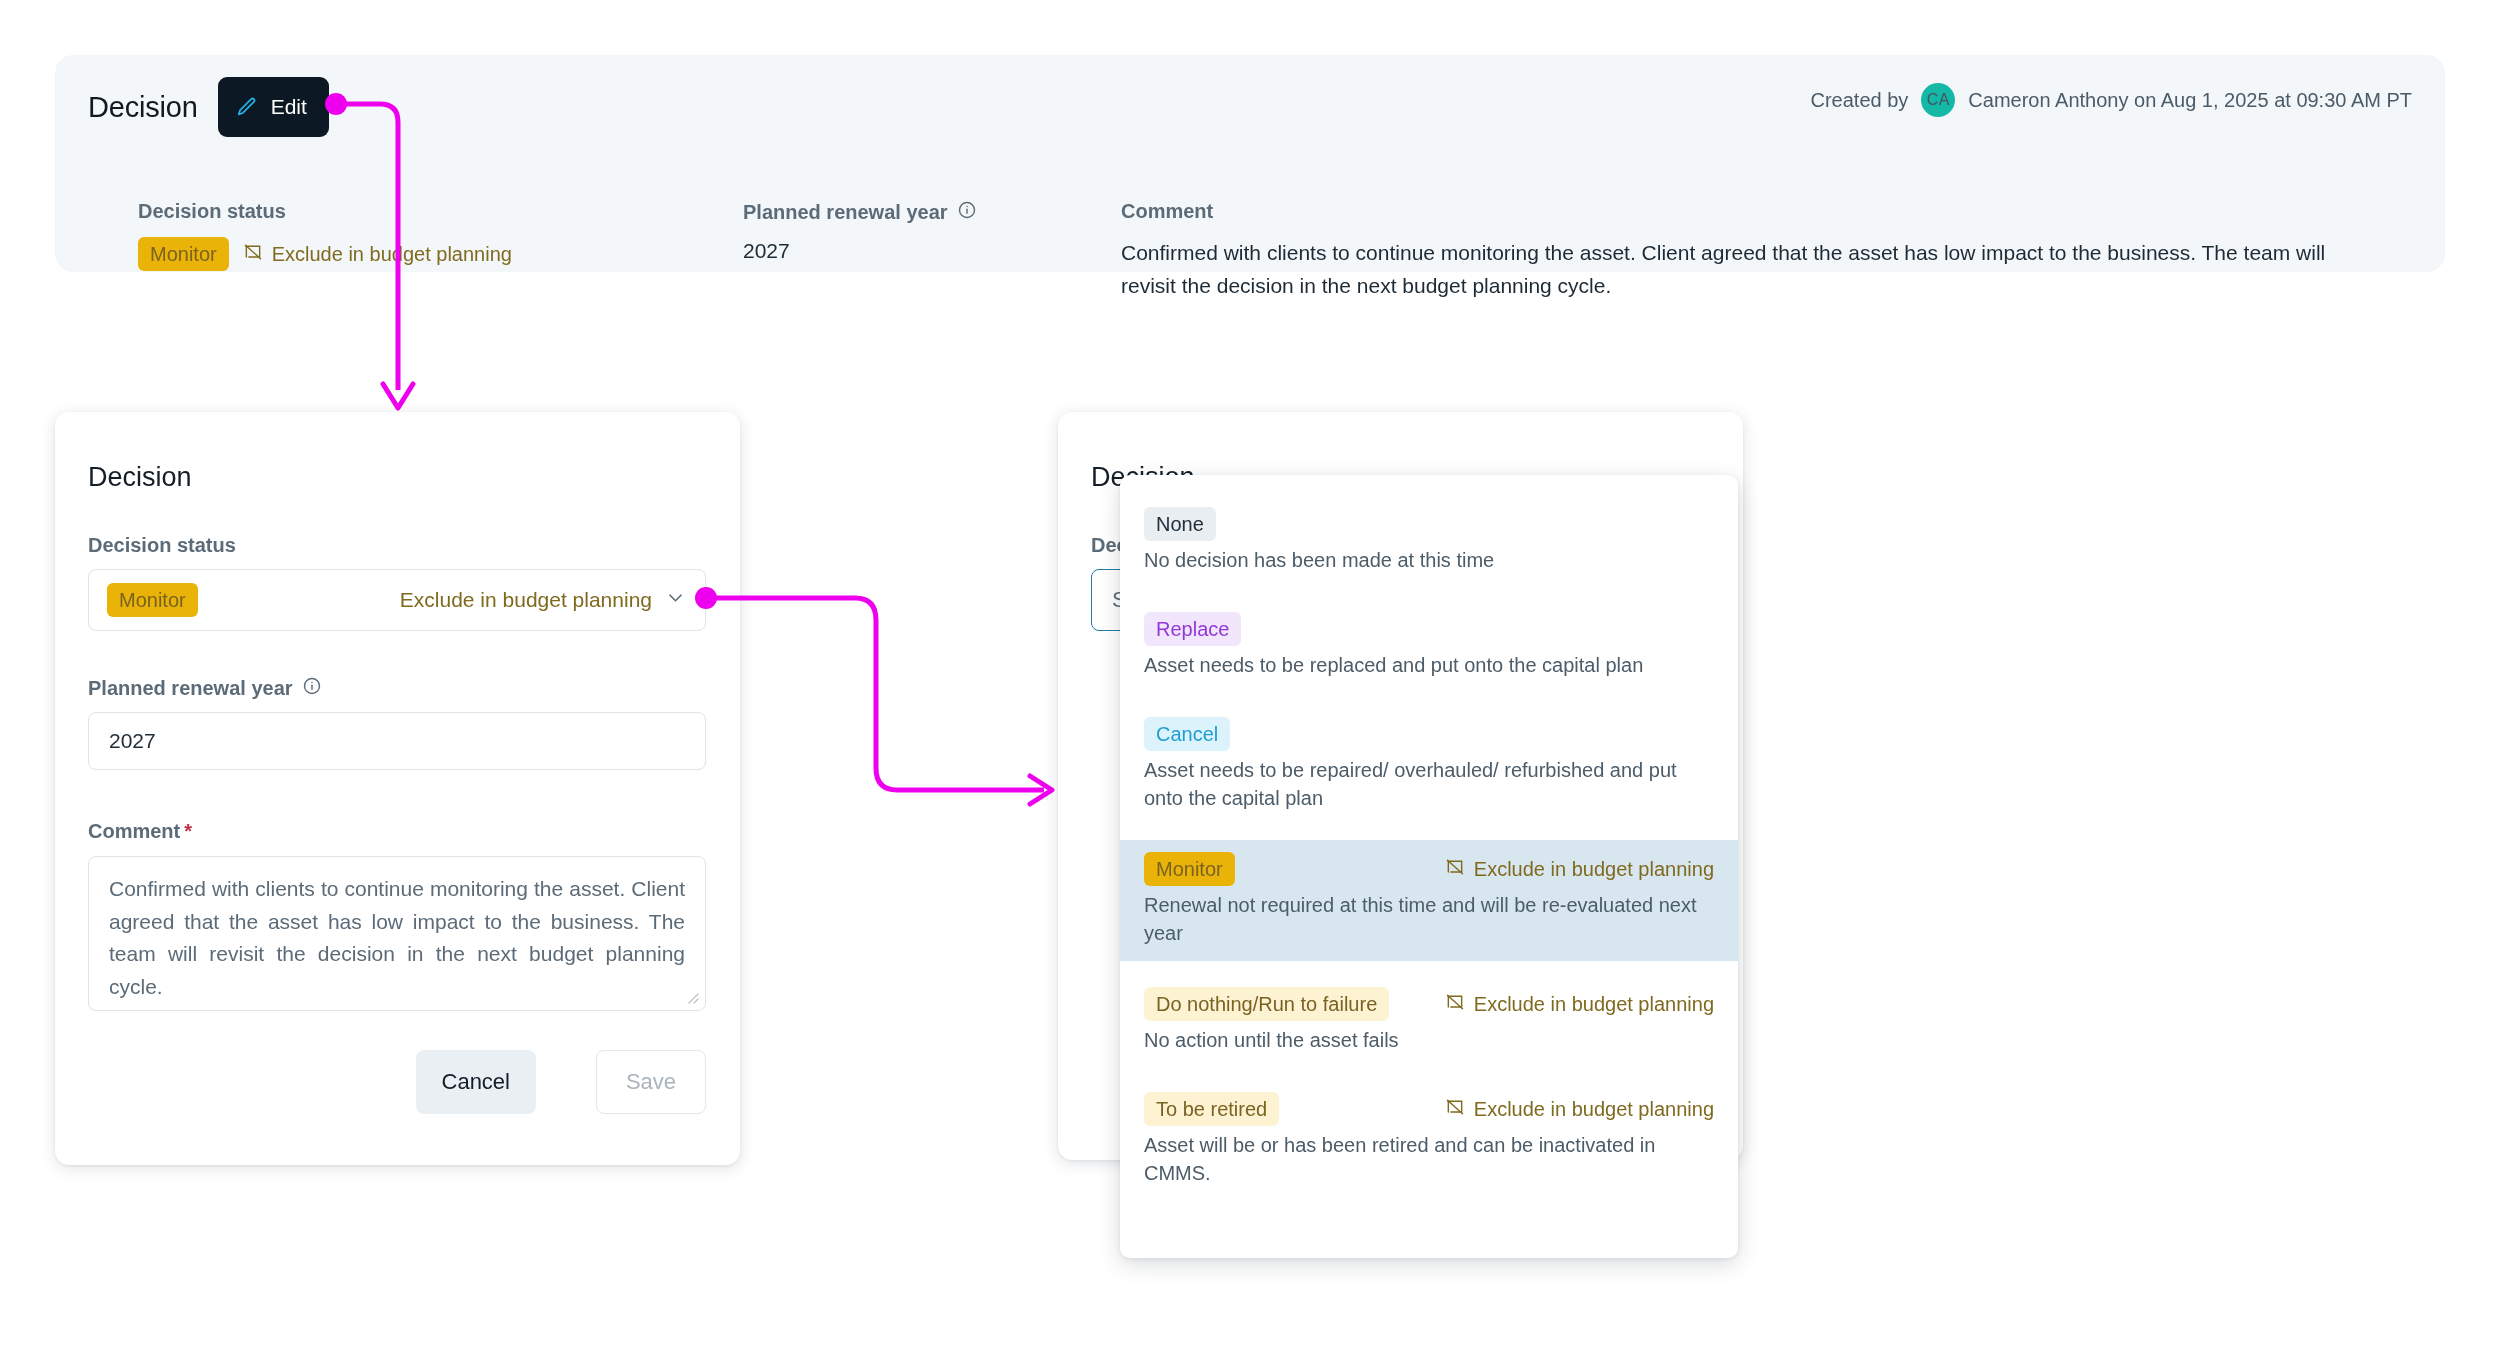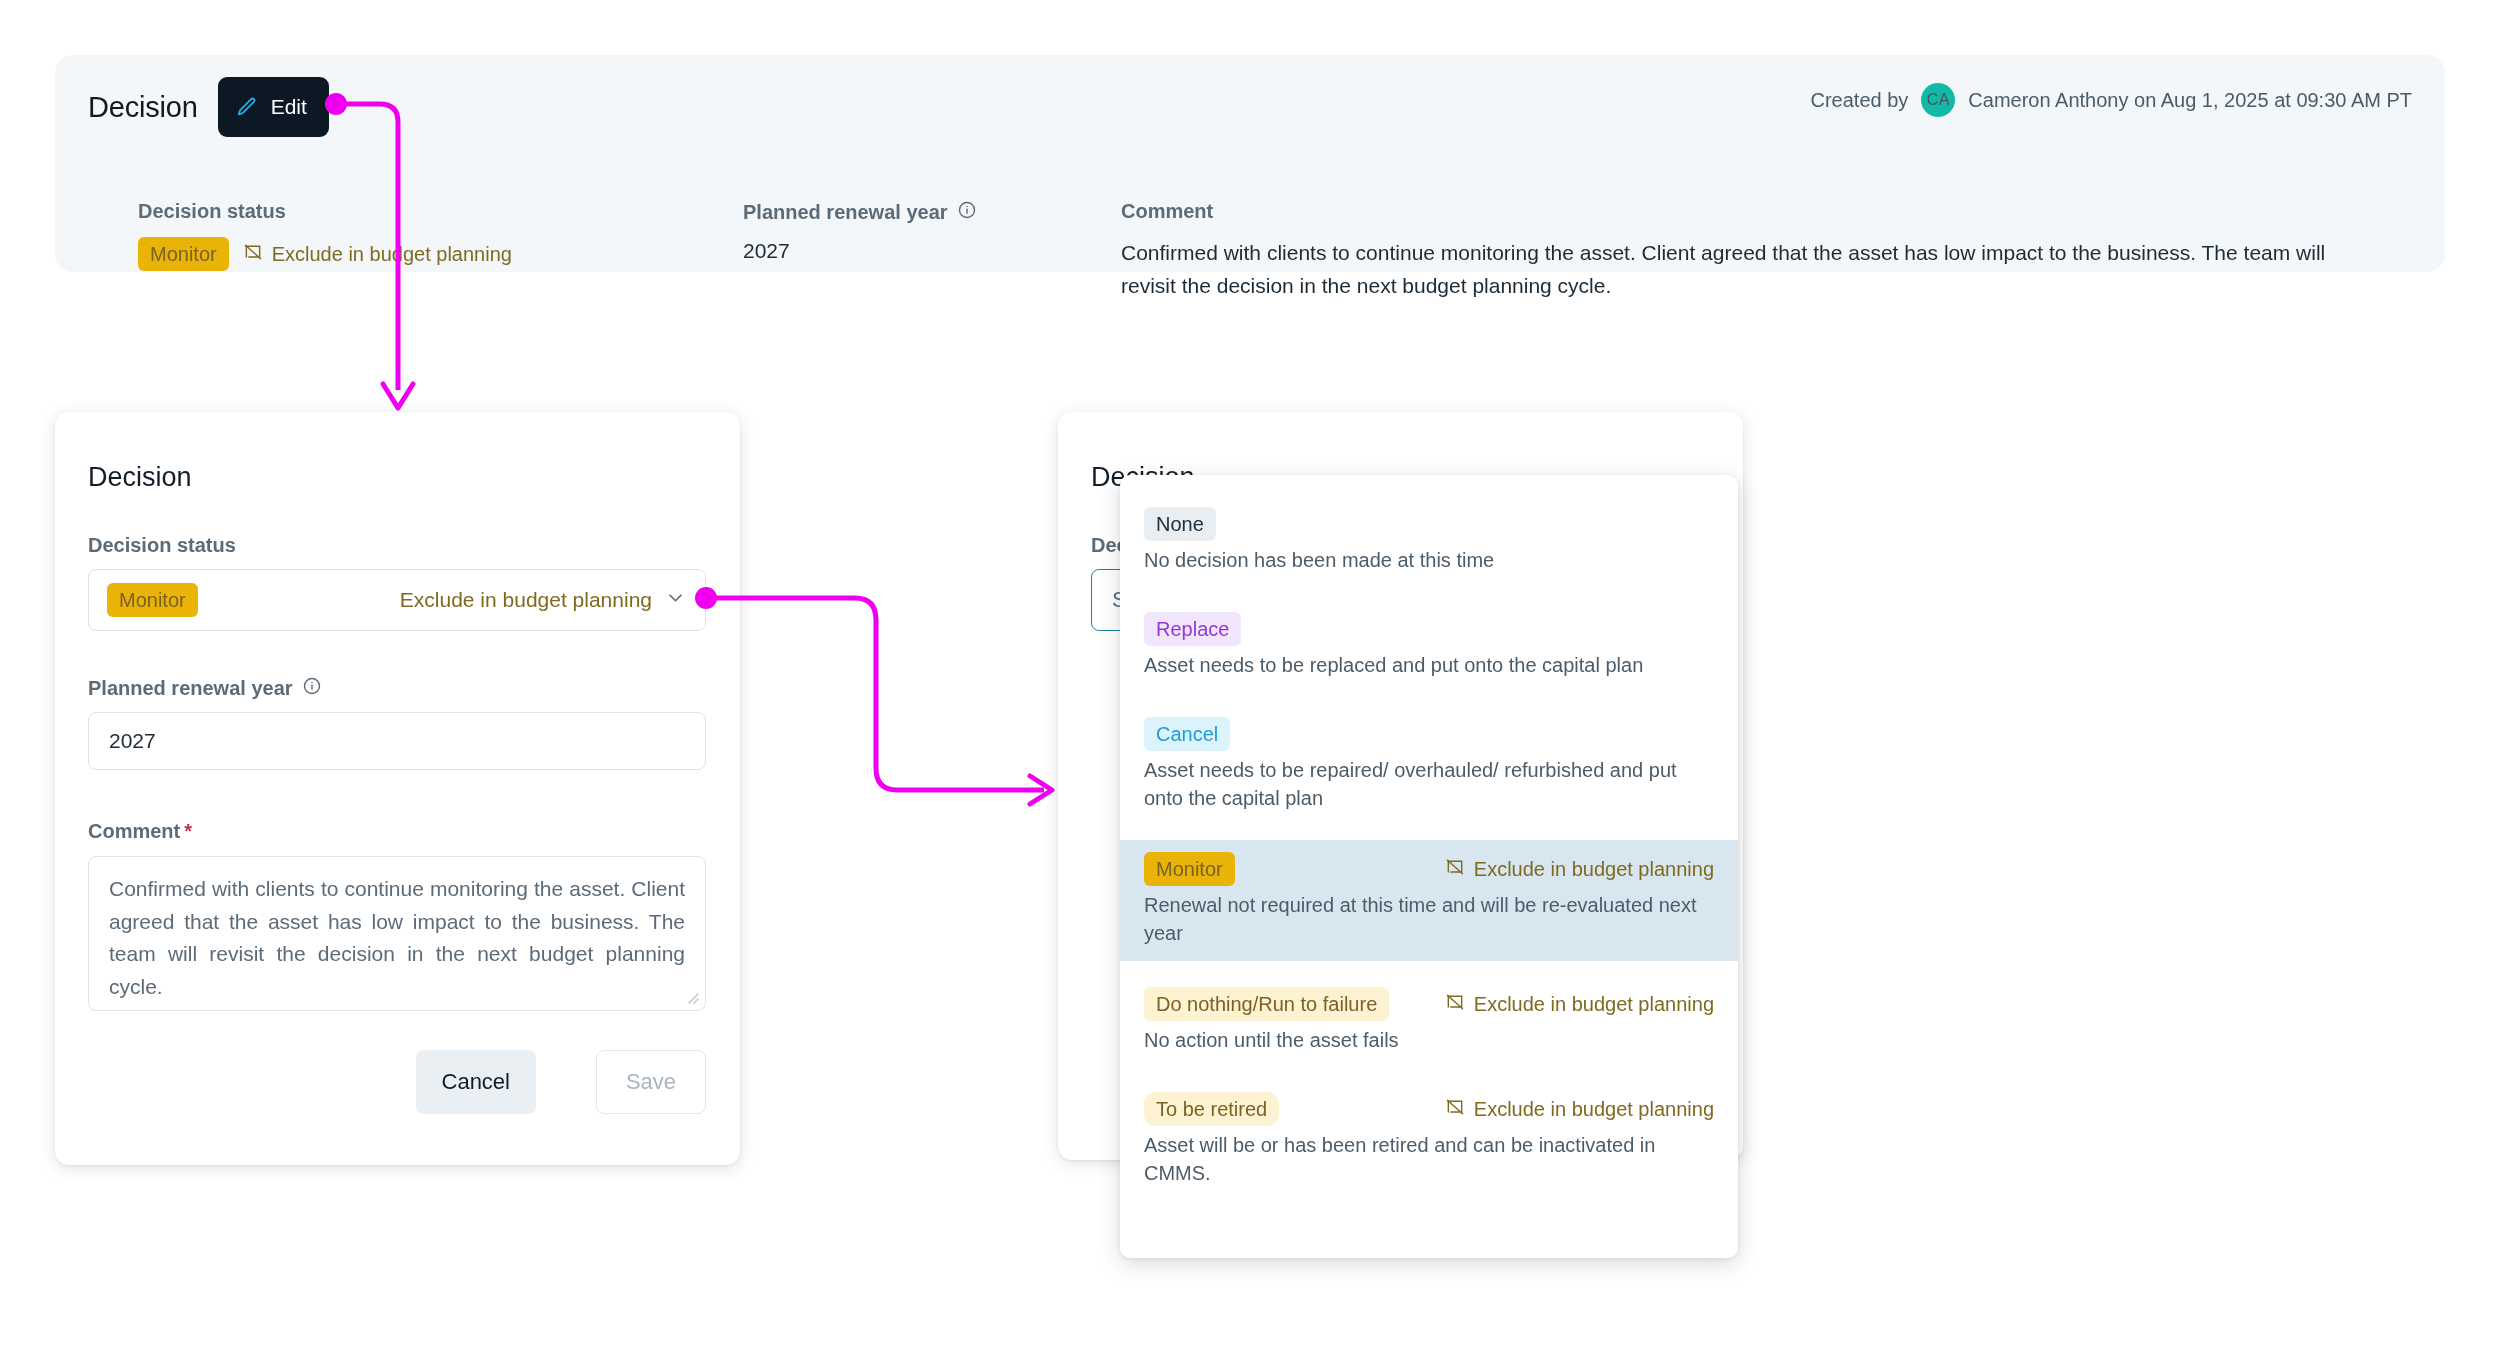--- a/index.html
+++ b/index.html
@@ -72,21 +72,21 @@
   .badge {
     display: inline-block; border-radius: 6px;
     padding: 5px 12px; font-size: 20px; line-height: 1.2;
     white-space: nowrap;
   }
   .badge-monitor { background: #eab308; color: #7a6322; }
   .badge-none { background: #e9eef2; color: #20303c; }
   .badge-replace { background: #f1e6fb; color: #9338d9; }
   .badge-renew { background: #ddf3fb; color: #1f9ed4; }
   .badge-donothing { background: #fdf3d3; color: #7a6322; }
-  .badge-retired { background: #fdf3d3; color: #7a6322; border-radius: 12px; }
+  .badge-retired { background: #fdf3d3; color: #7a6322; }
 
   .exclude-tag {
     display: inline-flex; align-items: center; gap: 9px;
     color: #7f6a1f; font-size: 20px; white-space: nowrap;
   }
 
   
   .card {
     position: absolute; background: #ffffff;
     border-radius: 14px;

